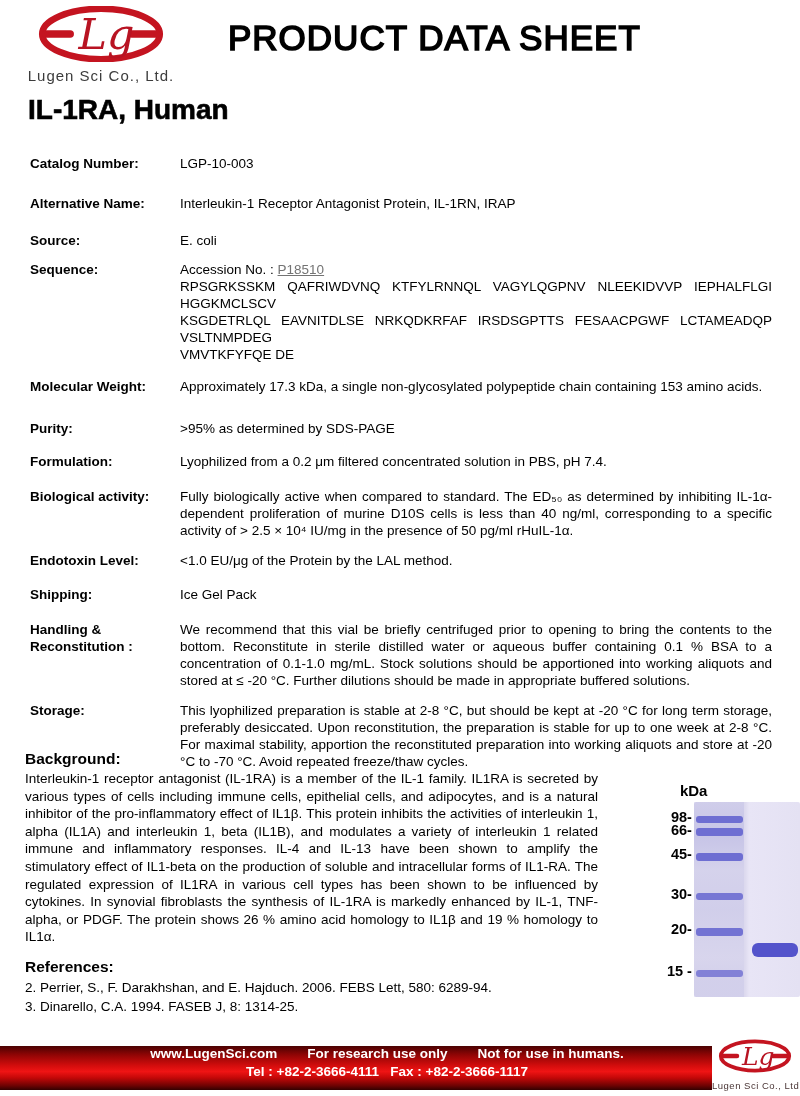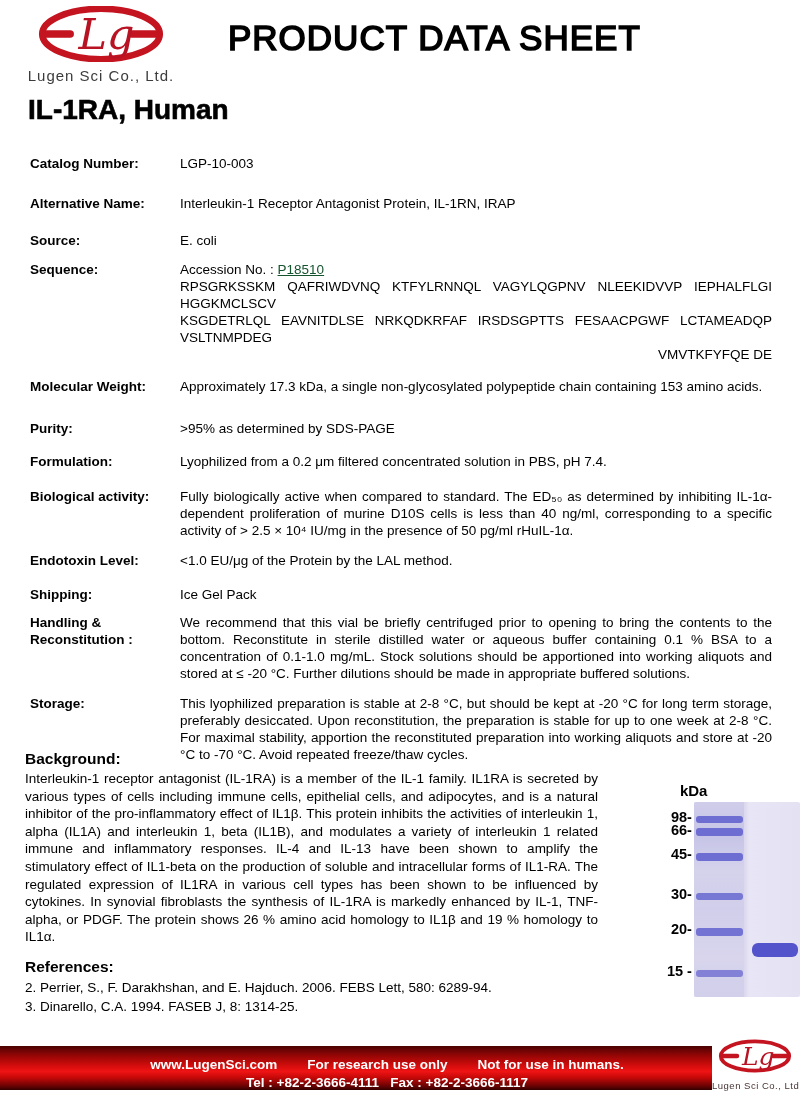--- a/index.html
+++ b/index.html
@@ -25,33 +25,33 @@
     font-size:28px; font-weight:bold; -webkit-text-stroke:0.6px #000;
   }
 
   
   .specs { position:absolute; top:155px; left:30px; width:742px; }
   .row { display:grid; grid-template-columns:150px 1fr; }
   .row .lbl { font-weight:bold; font-size:13.5px; line-height:17px; }
   .row .val { font-size:13.5px; line-height:17px; }
   .just { text-align:justify; }
   .seq-line { text-align:justify; text-align-last:justify; }
-  .seq-last { text-align:right; }
-  a.acc-link { color:#14532d; text-decoration:underline; }
+  .seq-last { text-align:left; }
+  a.acc-link { color:#737373; text-decoration:underline; }
 
   .mb-catalog   { margin-bottom:23px; }
   .mb-altname   { margin-bottom:20px; }
   .mb-source    { margin-bottom:12px; }
   .mb-sequence  { margin-bottom:15px; }
   .mb-molweight { margin-bottom:25px; }
   .mb-purity    { margin-bottom:16px; }
   .mb-formulation { margin-bottom:18px; }
   .mb-bioactivity { margin-bottom:13px; }
   .mb-endotoxin { margin-bottom:17px; }
-  .mb-shipping  { margin-bottom:11px; }
+  .mb-shipping  { margin-bottom:18px; }
   .mb-handling  { margin-bottom:13px; }
 
   
   .bottom { position:absolute; top:750px; left:25px; width:766px; display:flex;gap:46px; }
   .bottom-left { width:618px; }
   .sec-head { font-size:15.5px; font-weight:bold; margin-bottom:2px; }
   .bg-text { font-size:13.5px; line-height:17.6px; text-align:justify; }
   .refs { margin-top:12px; }
   .ref-item { font-size:13.5px; line-height:19px; }
 
@@ -75,21 +75,21 @@
   .b-45 { top:51px; height:8px; }
   .b-30 { top:91px; height:7px; opacity:.9; }
   .b-20 { top:126px; height:8px; opacity:.95; }
   .b-15 { top:168px; height:7px; opacity:.8; }
   .b-sample { left:58px; width:46px; top:141px; height:14px; background:#5353cb; border-radius:6px; filter:blur(0.4px); }
 
   
   .footer-bar {
     position:absolute; left:0; top:1046px; width:774px; height:44px;
     background:linear-gradient(180deg,#4a0202 0%, #900505 20%, #d40d0d 45%, #ef1414 58%, #c40808 72%, #6e0303 90%, #330101 100%);
-    color:#fff; display:flex; flex-direction:column; justify-content:flex-end; align-items:center;
+    color:#fff; display:flex; flex-direction:column; justify-content:flex-start; align-items:center;
   }
   .f-line1 { display:flex; gap:30px; font-size:13.5px; font-weight:bold; }
   .f-line2 { font-size:13.5px; font-weight:bold; margin-top:3px; white-space:pre; }
   .footer-logo {
     position:absolute; right:2px; top:1036px; width:86px; height:60px;
     background:#fff; text-align:center;
   }
   .footer-logo .logo-company-sm {
     font-size:9.5px; color:#4a3636; letter-spacing:0.5px; margin-top:0; white-space:nowrap;
   }

